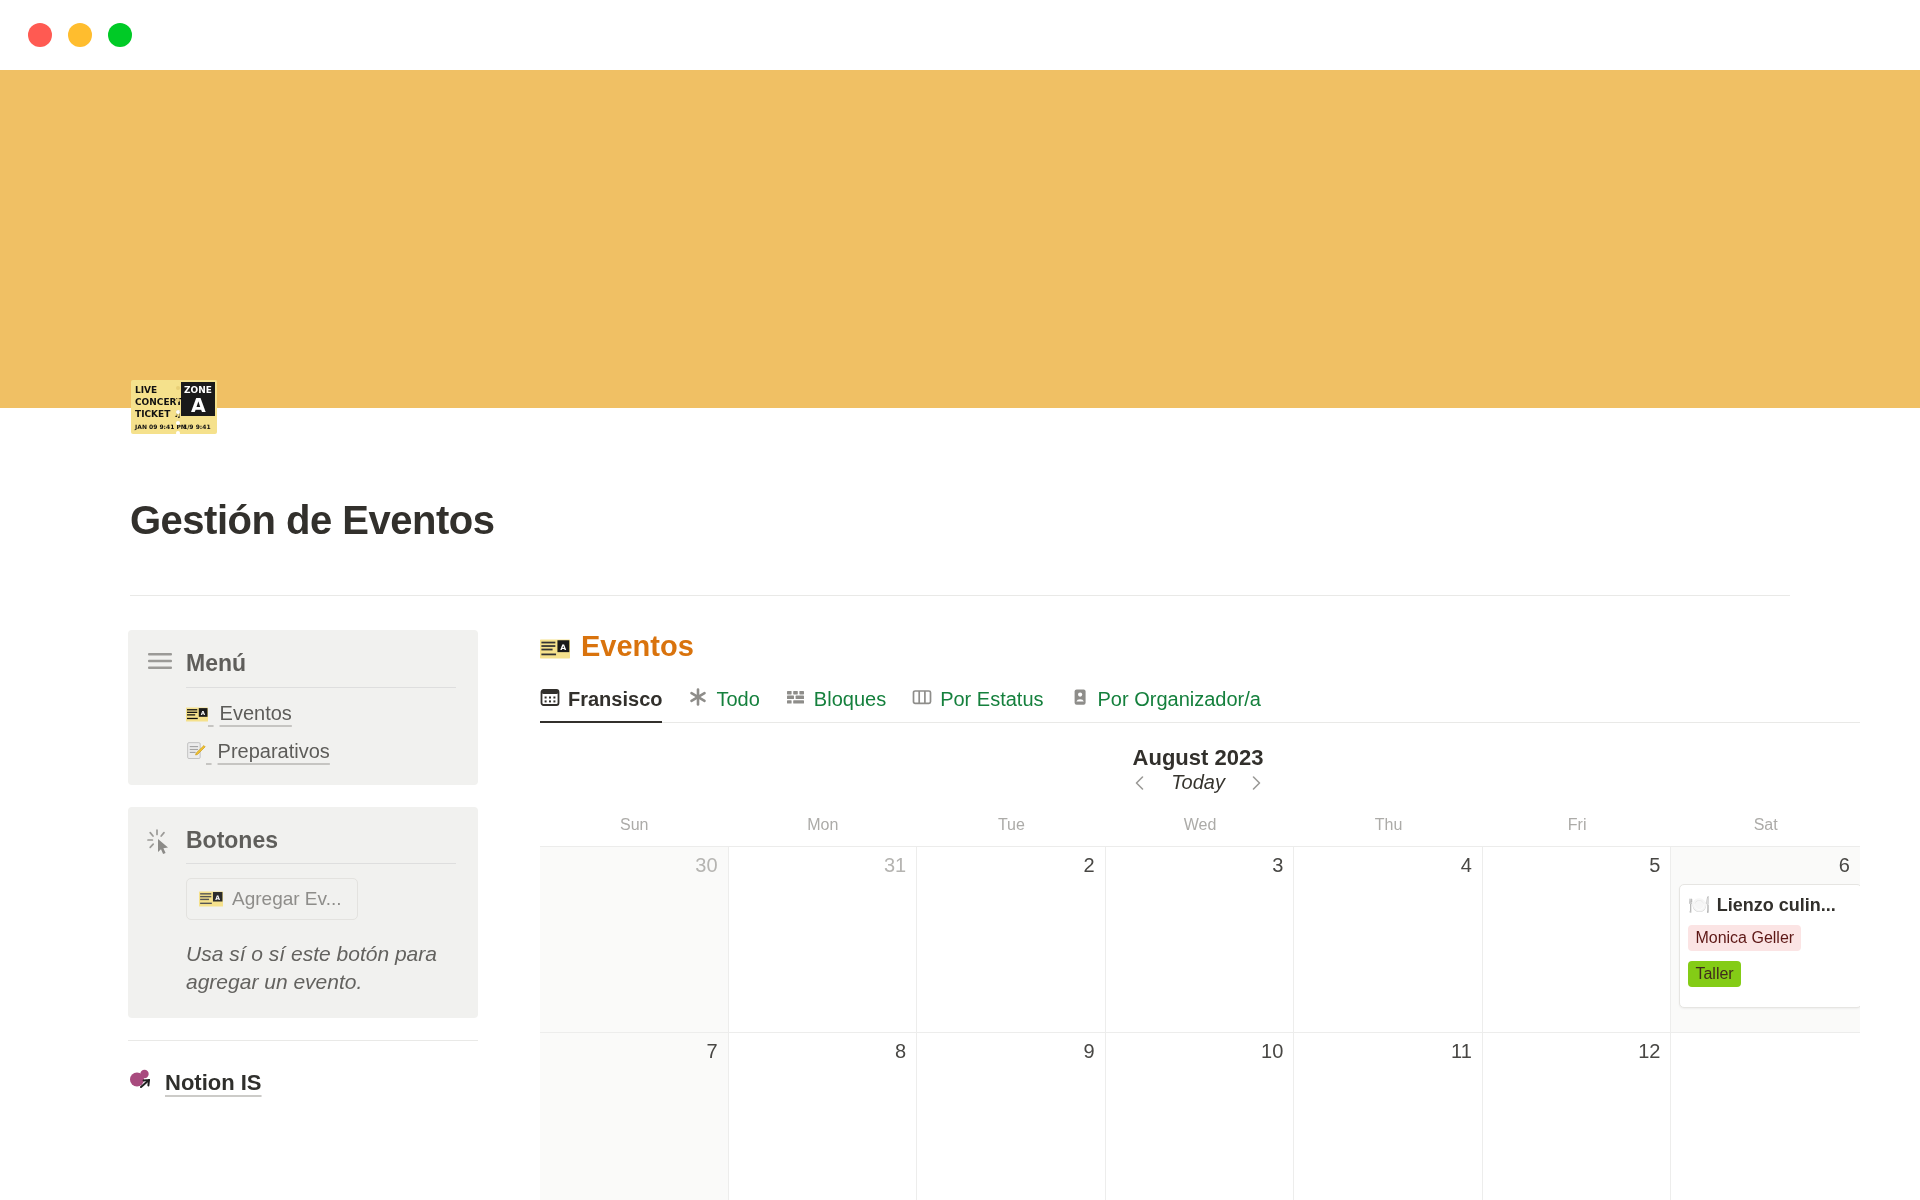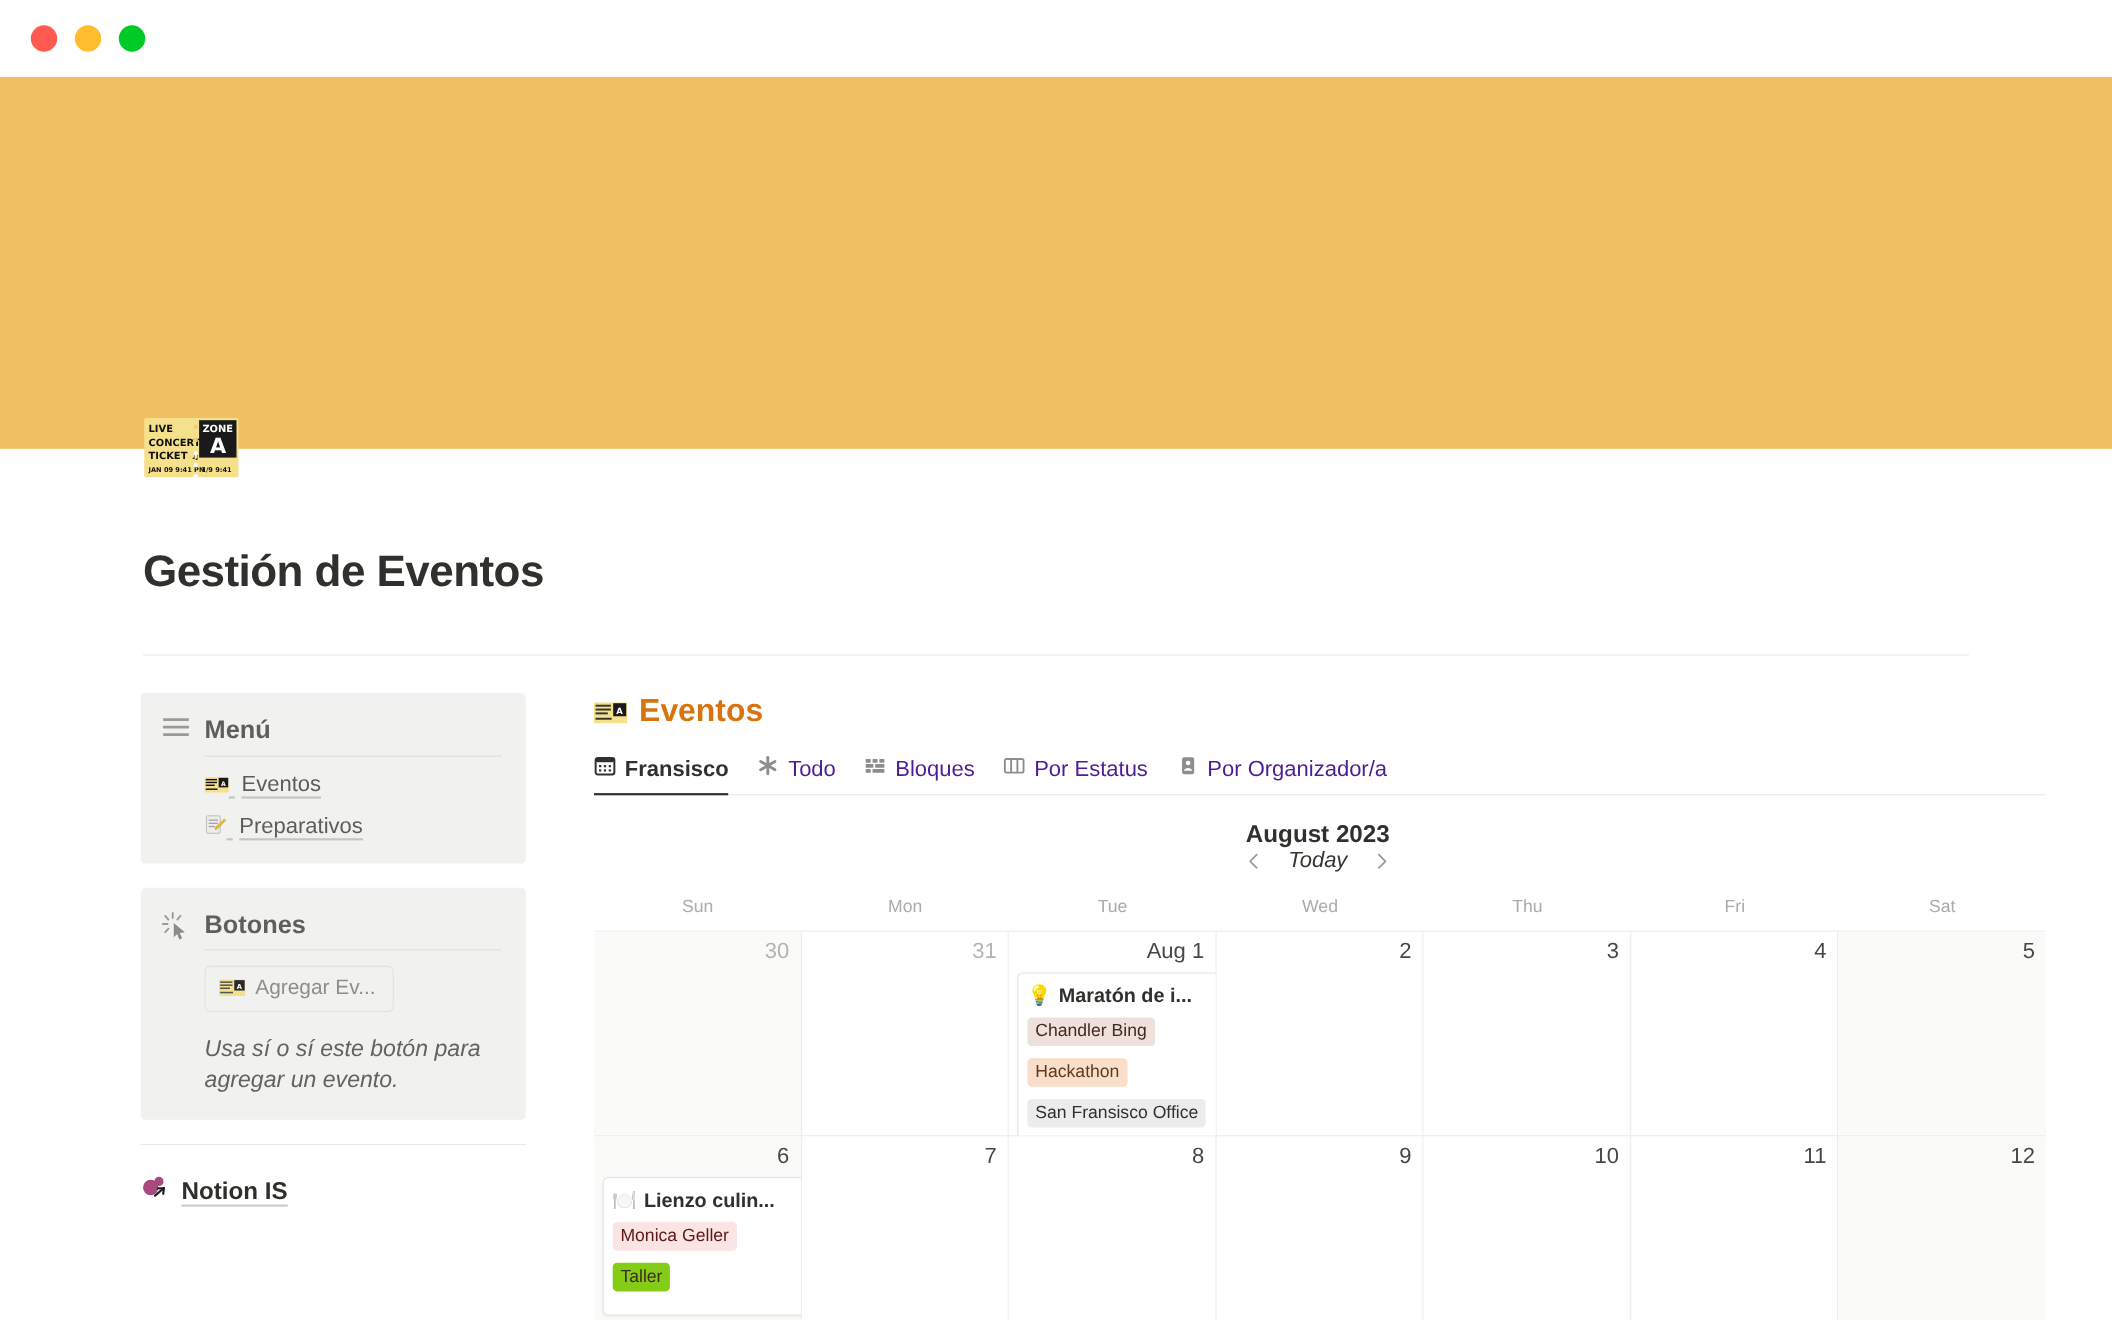--- a/index.html
+++ b/index.html
@@ -183,21 +183,21 @@
     align-items: flex-end;
     gap: 0;
     border-bottom: 1px solid #e9e9e7;
     height: 42px;
   }
   .db-tab {
     display: flex;
     align-items: center;
     gap: 8px;
     font-size: 20px;
-    color: #4c1d95;
+    color: #15803d;
     padding: 0 13px 10px 13px;
     cursor: pointer;
     white-space: nowrap;
     position: relative;
   }
   .db-tab:first-child { padding-left: 0; }
   .db-tab.active { color: #32302c; font-weight: bold; }
   .db-tab.active::after {
     content: "";
     position: absolute;
@@ -555,27 +555,20 @@
       </div>
 
       <div class="cal-grid" id="cal-grid">
           <div class="cal-cell muted">
             <div class="cal-daynum">30</div>
           </div>
           <div class="cal-cell muted">
             <div class="cal-daynum">31</div>
           </div>
           <div class="cal-cell">
-            <div class="cal-daynum">Aug 1</div>
-            <div class="event-card"><div class="event-title">
-                <span>💡</span>
-                <span>Maratón de i...</span>
-              </div><span class="event-tag tag-brown">Chandler Bing</span><br><span class="event-tag tag-orange">Hackathon</span><br><span class="event-tag tag-gray">San Fransisco Office</span><br></div>
-          </div>
-          <div class="cal-cell">
             <div class="cal-daynum">2</div>
           </div>
           <div class="cal-cell">
             <div class="cal-daynum">3</div>
           </div>
           <div class="cal-cell">
             <div class="cal-daynum">4</div>
           </div>
           <div class="cal-cell">
             <div class="cal-daynum">5</div>

